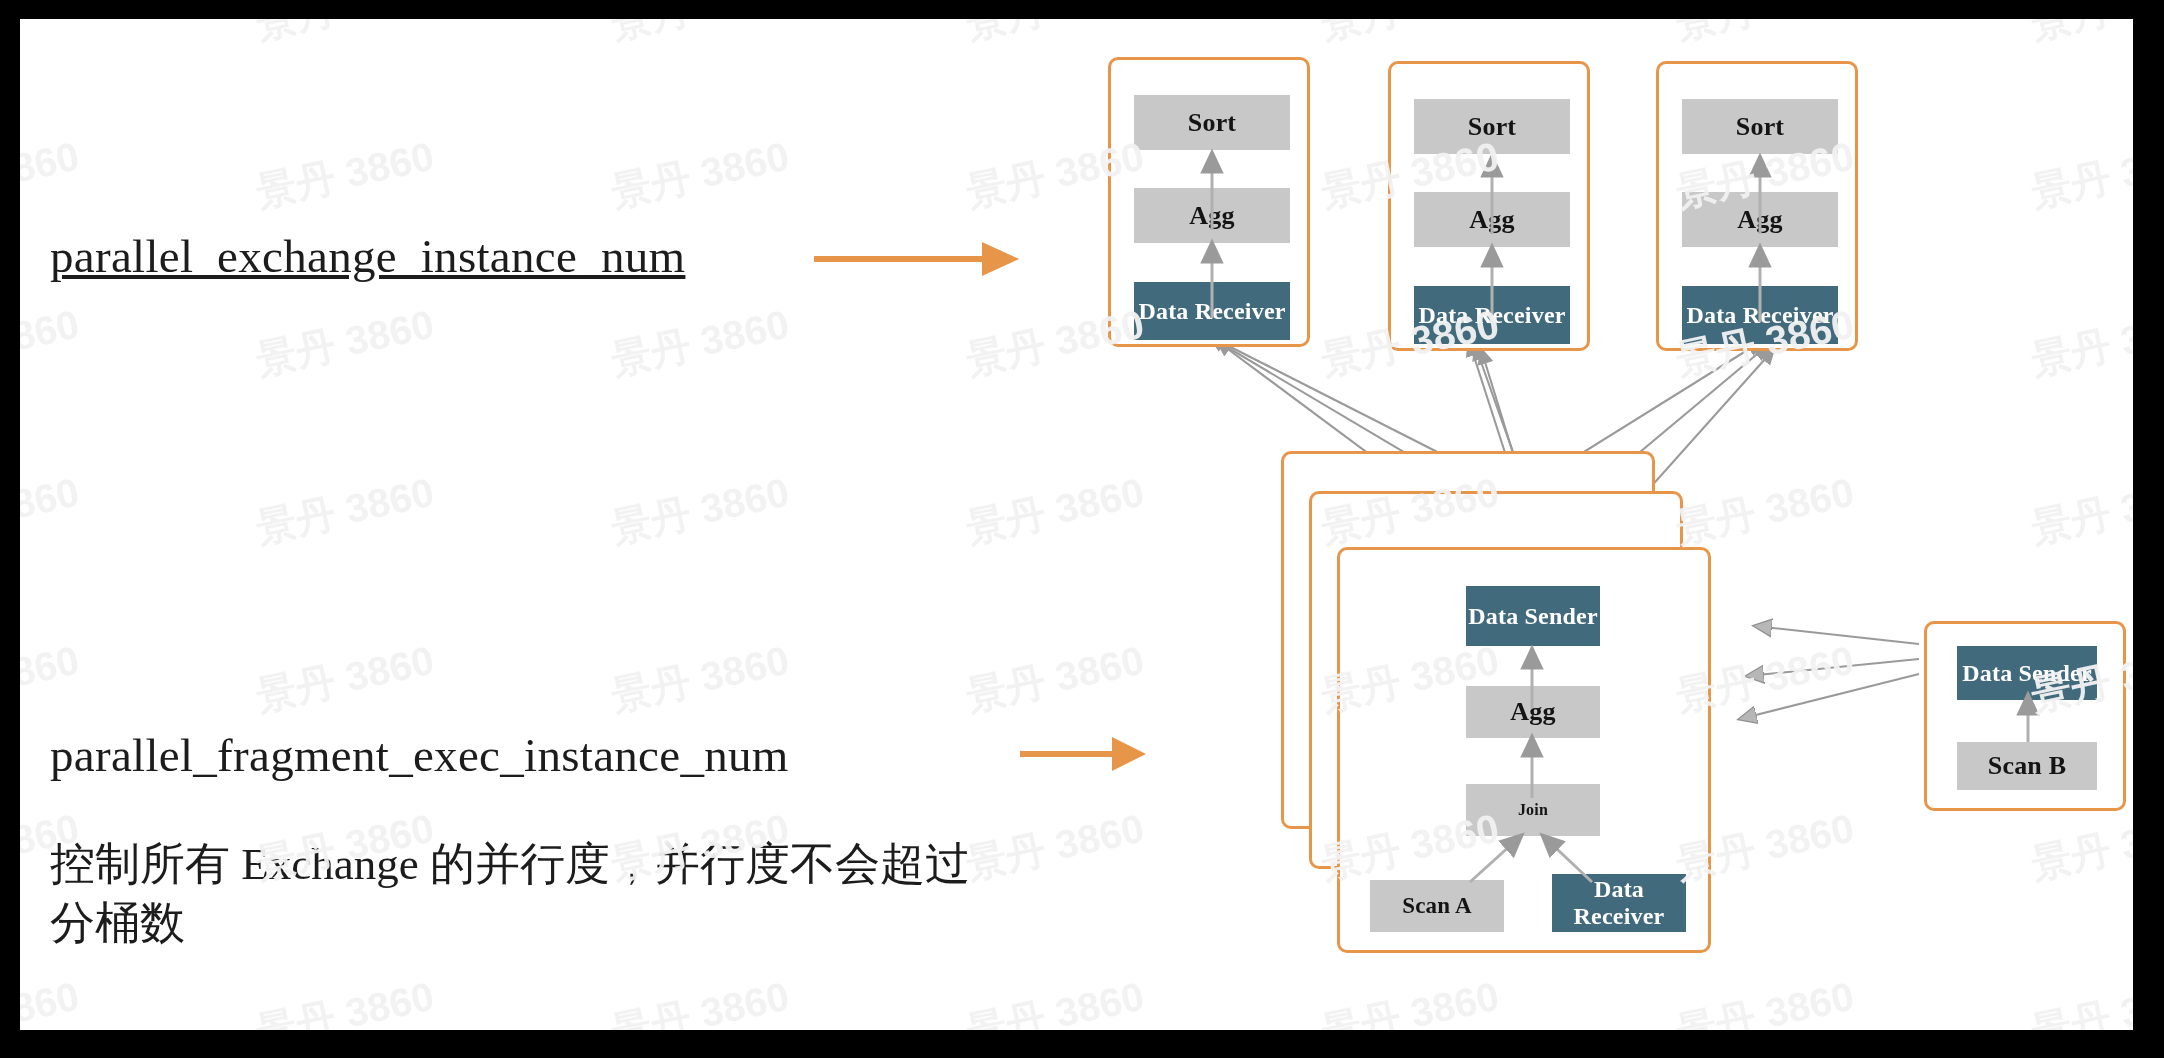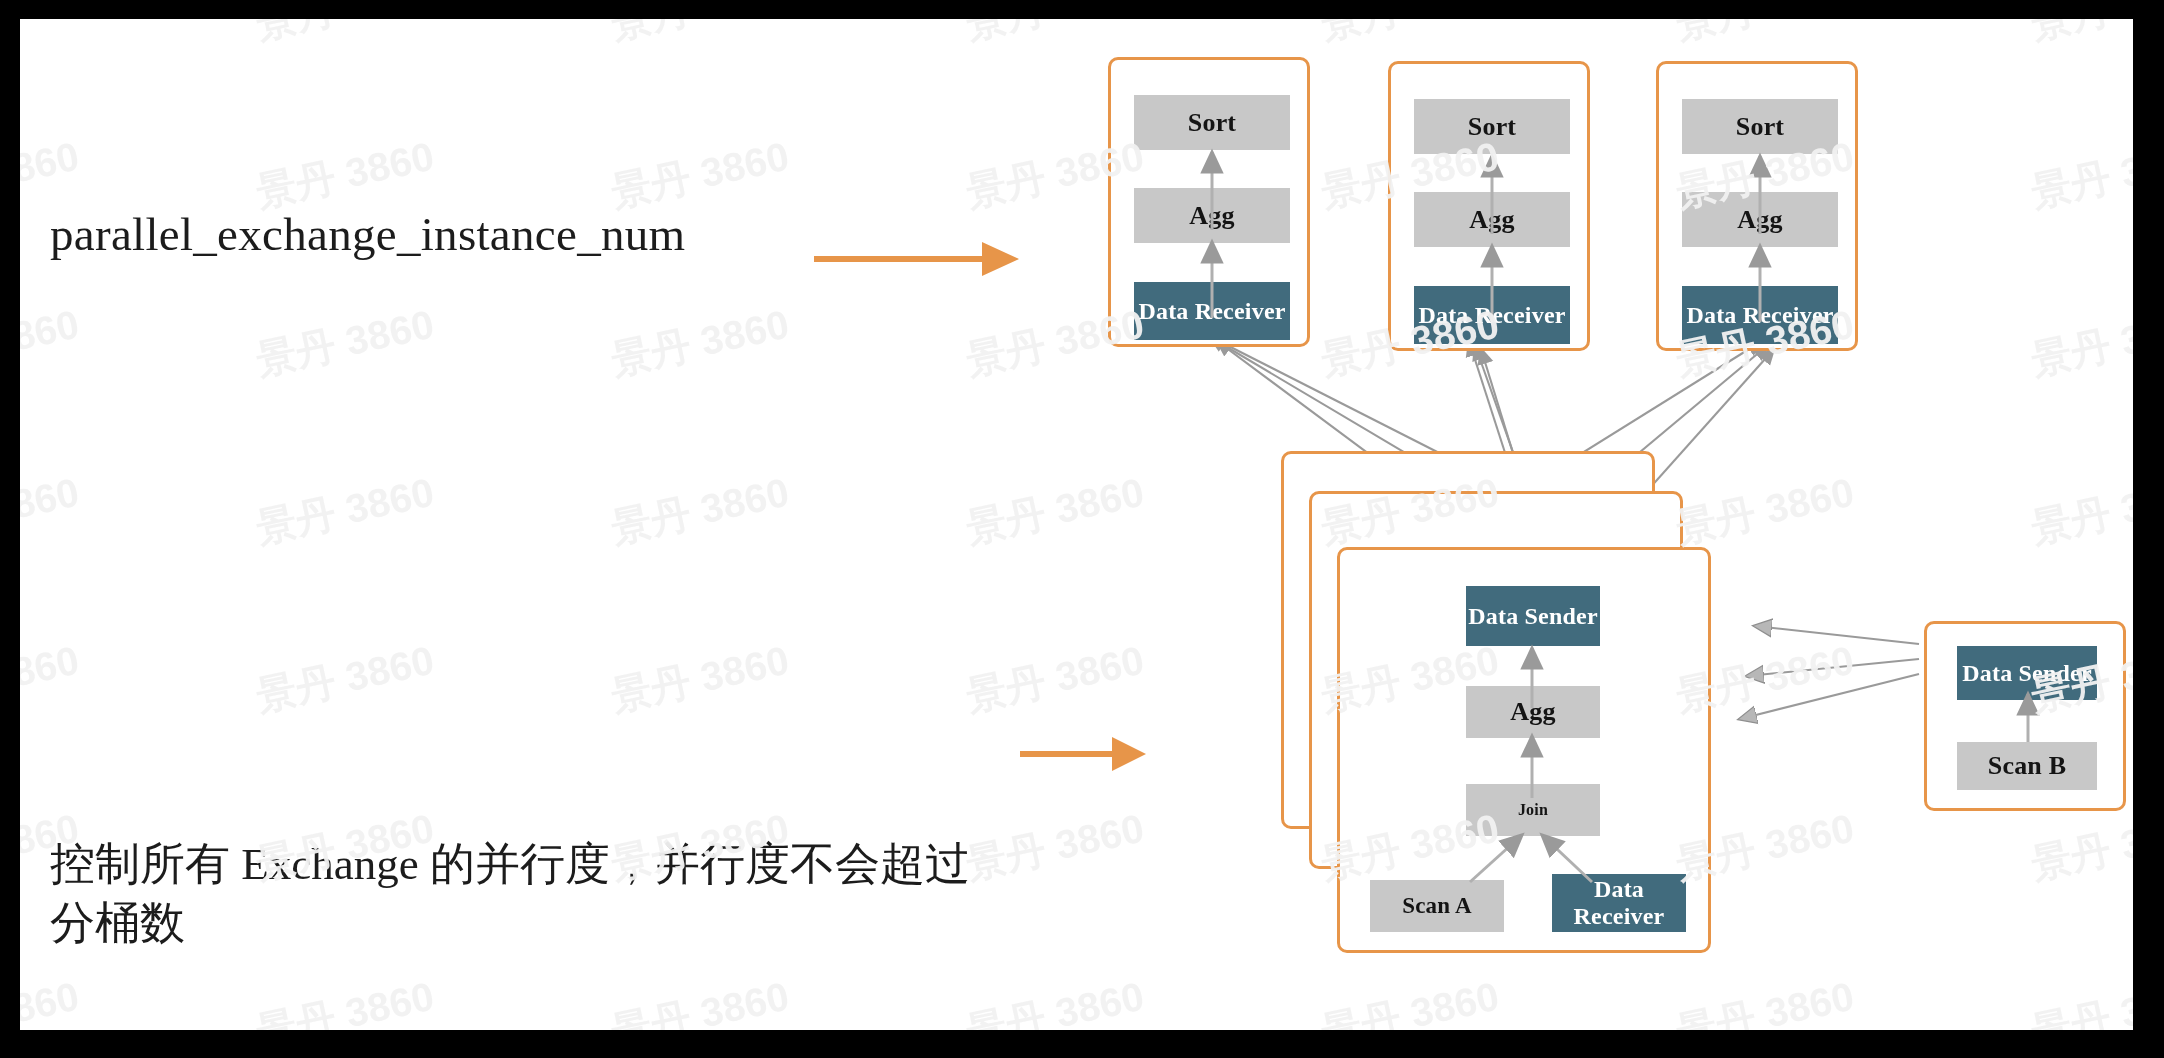--- a/index.html
+++ b/index.html
@@ -222,23 +222,24 @@
         </g>
       </svg>
       <div class="node teal" style="left:30px; top:22px; width:140px; height:54px; font-size:24px;">Data Sender</div>
       <div class="node grey" style="left:30px; top:118px; width:140px; height:48px; font-size:26px;">Scan B</div>
     </div>
 
   </div>
 
   <div class="text-col">
 
-    <div class="param-line" style="left:30px; top:188px;">parallel_exchange_instance_num</div>
-
-
+    <div class="param-line" style="left:30px; top:210px;text-decoration:underline;">parallel_exchange_instance_num</div>
+
+
+    <div class="param-line" style="left:30px; top:709px;">parallel_fragment_exec_instance_num</div>
 
     <div class="desc-line" style="left:30px; top:816px; width:1000px; white-space:pre-line;">控制所有 Exchange 的并行度，并行度不会超过
 分桶数</div>
   </div>
 
   <svg class="callout-arrow" style="left:794px; top:210px; width:220px; height:60px;" viewBox="0 0 220 60">
     <path d="M0,27 L168,27 L168,13 L205,30 L168,47 L168,33 L0,33 Z" fill="#E79549"></path>
   </svg>
 
   <svg class="callout-arrow" style="left:1000px; top:708px; width:130px; height:60px;" viewBox="0 0 130 60">

